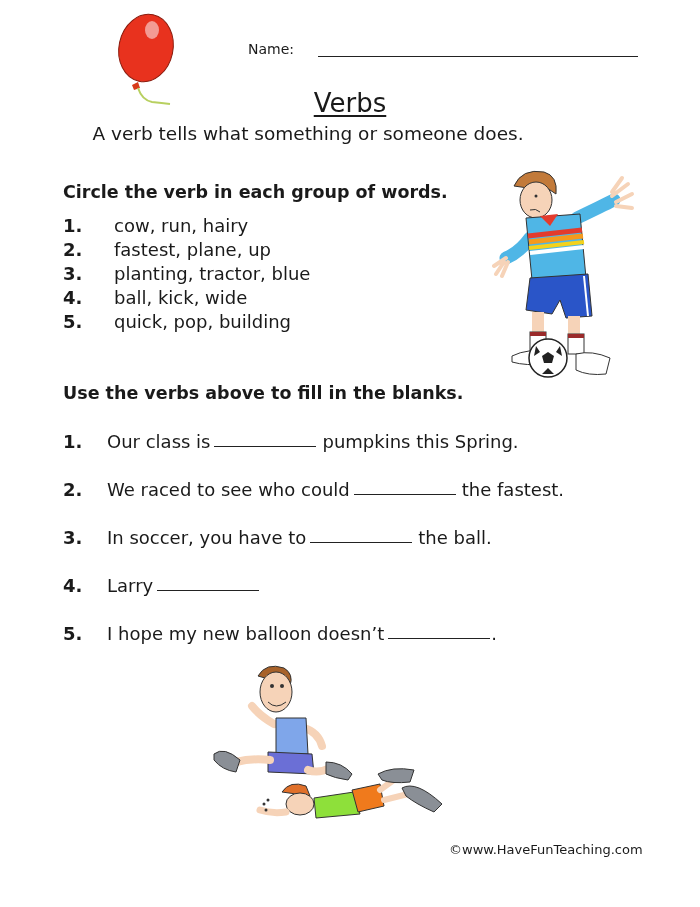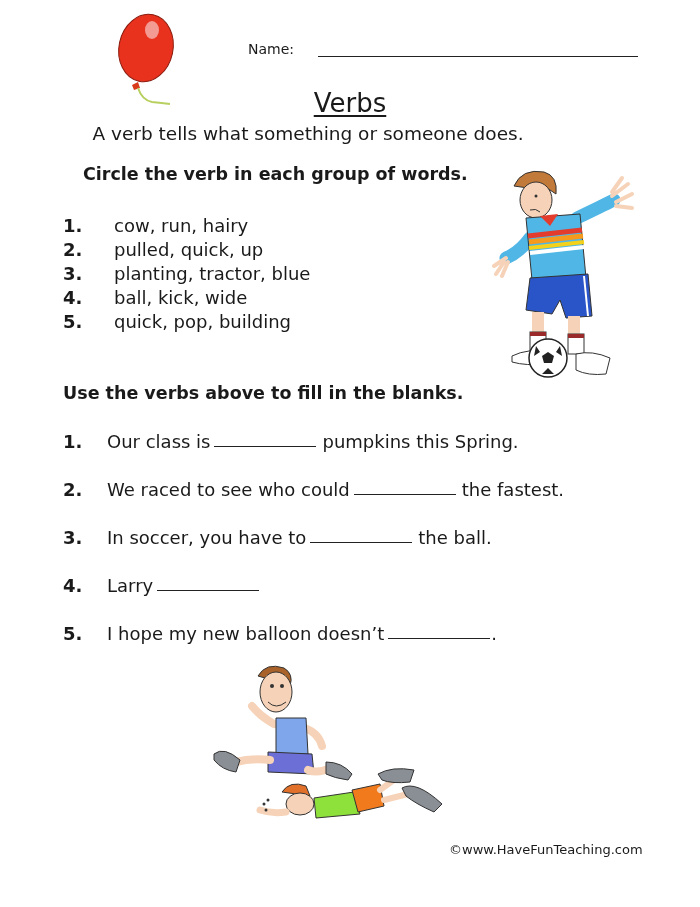--- a/index.html
+++ b/index.html
@@ -8,21 +8,21 @@
     .abs { position: absolute; }
 
     .name-label { left: 248px; top: 41px; font-size: 14px; }
     .name-line { left: 318px; top: 56px; width: 320px; border-bottom: 1px solid #222; height: 0; }
 
     .title { left: 0; width: 700px; top: 88px; text-align: center; font-size: 26px;
              text-decoration: underline; text-underline-offset: 3px; text-decoration-thickness: 1.5px; }
     .subtitle { left: 0; width: 616px; top: 123px; text-align: center; font-size: 18.5px; }
 
     .section-heading { left: 63px; font-size: 17.5px; font-weight: bold; }
-    .h1 { top: 164px; margin-left: 20px; }
+    .h1 { top: 182px; }
     .h2 { top: 383px; }
 
     .circle-list { left: 63px; top: 214px; font-size: 18px; line-height: 24px; }
     .circle-item { display: flex; }
     .circle-num { width: 51px; font-weight: bold; }
 
     .fill-list { left: 63px; top: 431px; font-size: 18px; }
     .fill-item { display: flex; height: 48px; align-items: flex-start; }
     .fill-num { width: 44px; font-weight: bold; }
     .blank { display: inline-block; width: 102px; border-bottom: 1px solid #222; height: 15px;
@@ -55,21 +55,21 @@
 
 <div class="abs section-heading h1">Circle the verb in each group of words.</div>
 
 <div class="abs circle-list">
   <div class="circle-item">
     <span class="circle-num">1.</span>
     <span>cow, run, hairy</span>
   </div>
   <div class="circle-item">
     <span class="circle-num">2.</span>
-    <span>pulled, quick, up</span>
+    <span>fastest, plane, up</span>
   </div>
   <div class="circle-item">
     <span class="circle-num">3.</span>
     <span>planting, tractor, blue</span>
   </div>
   <div class="circle-item">
     <span class="circle-num">4.</span>
     <span>ball, kick, wide</span>
   </div>
   <div class="circle-item">

